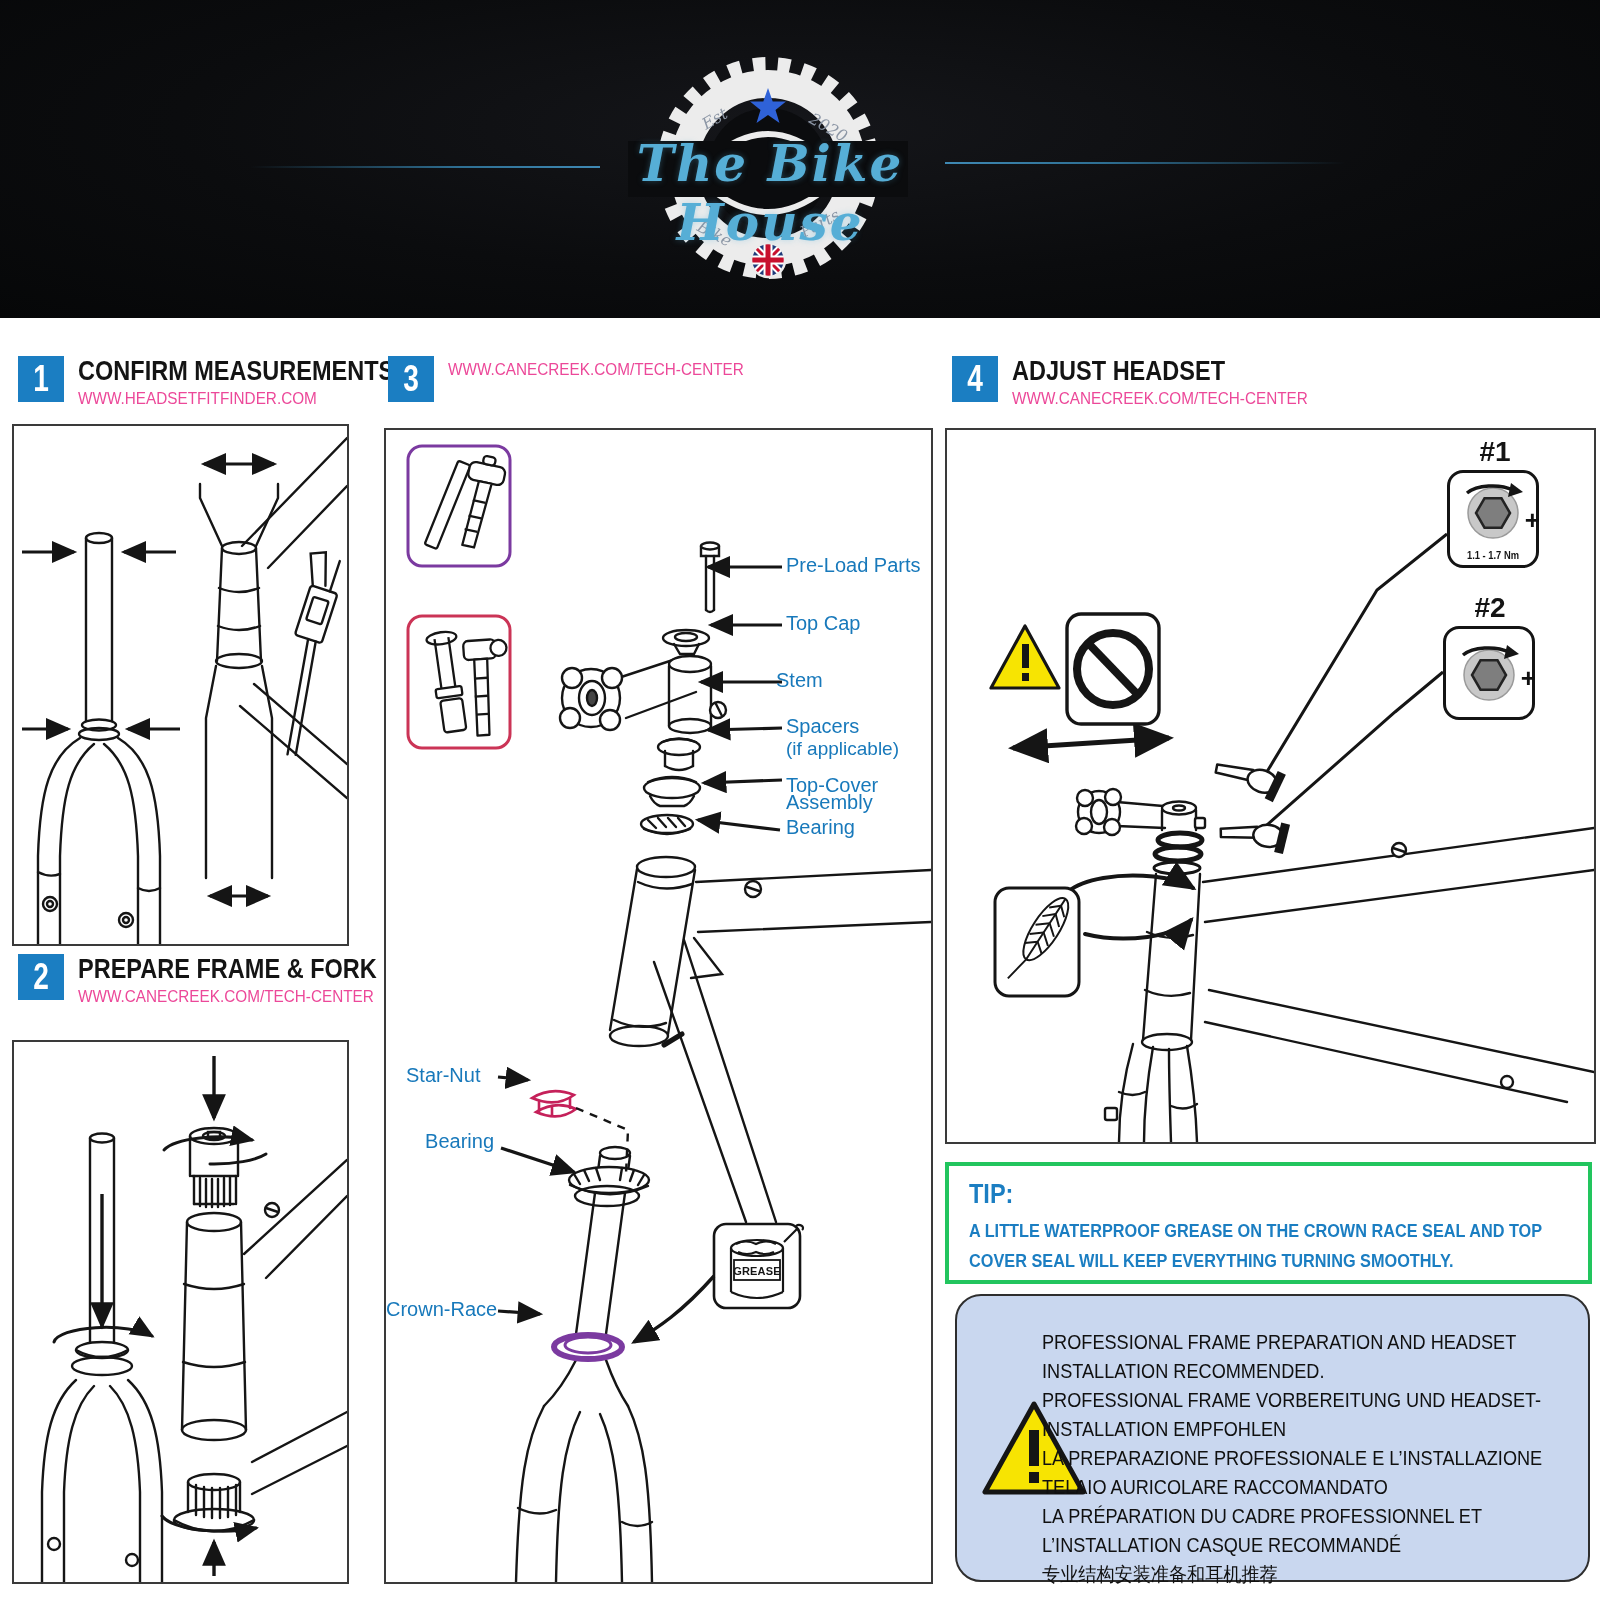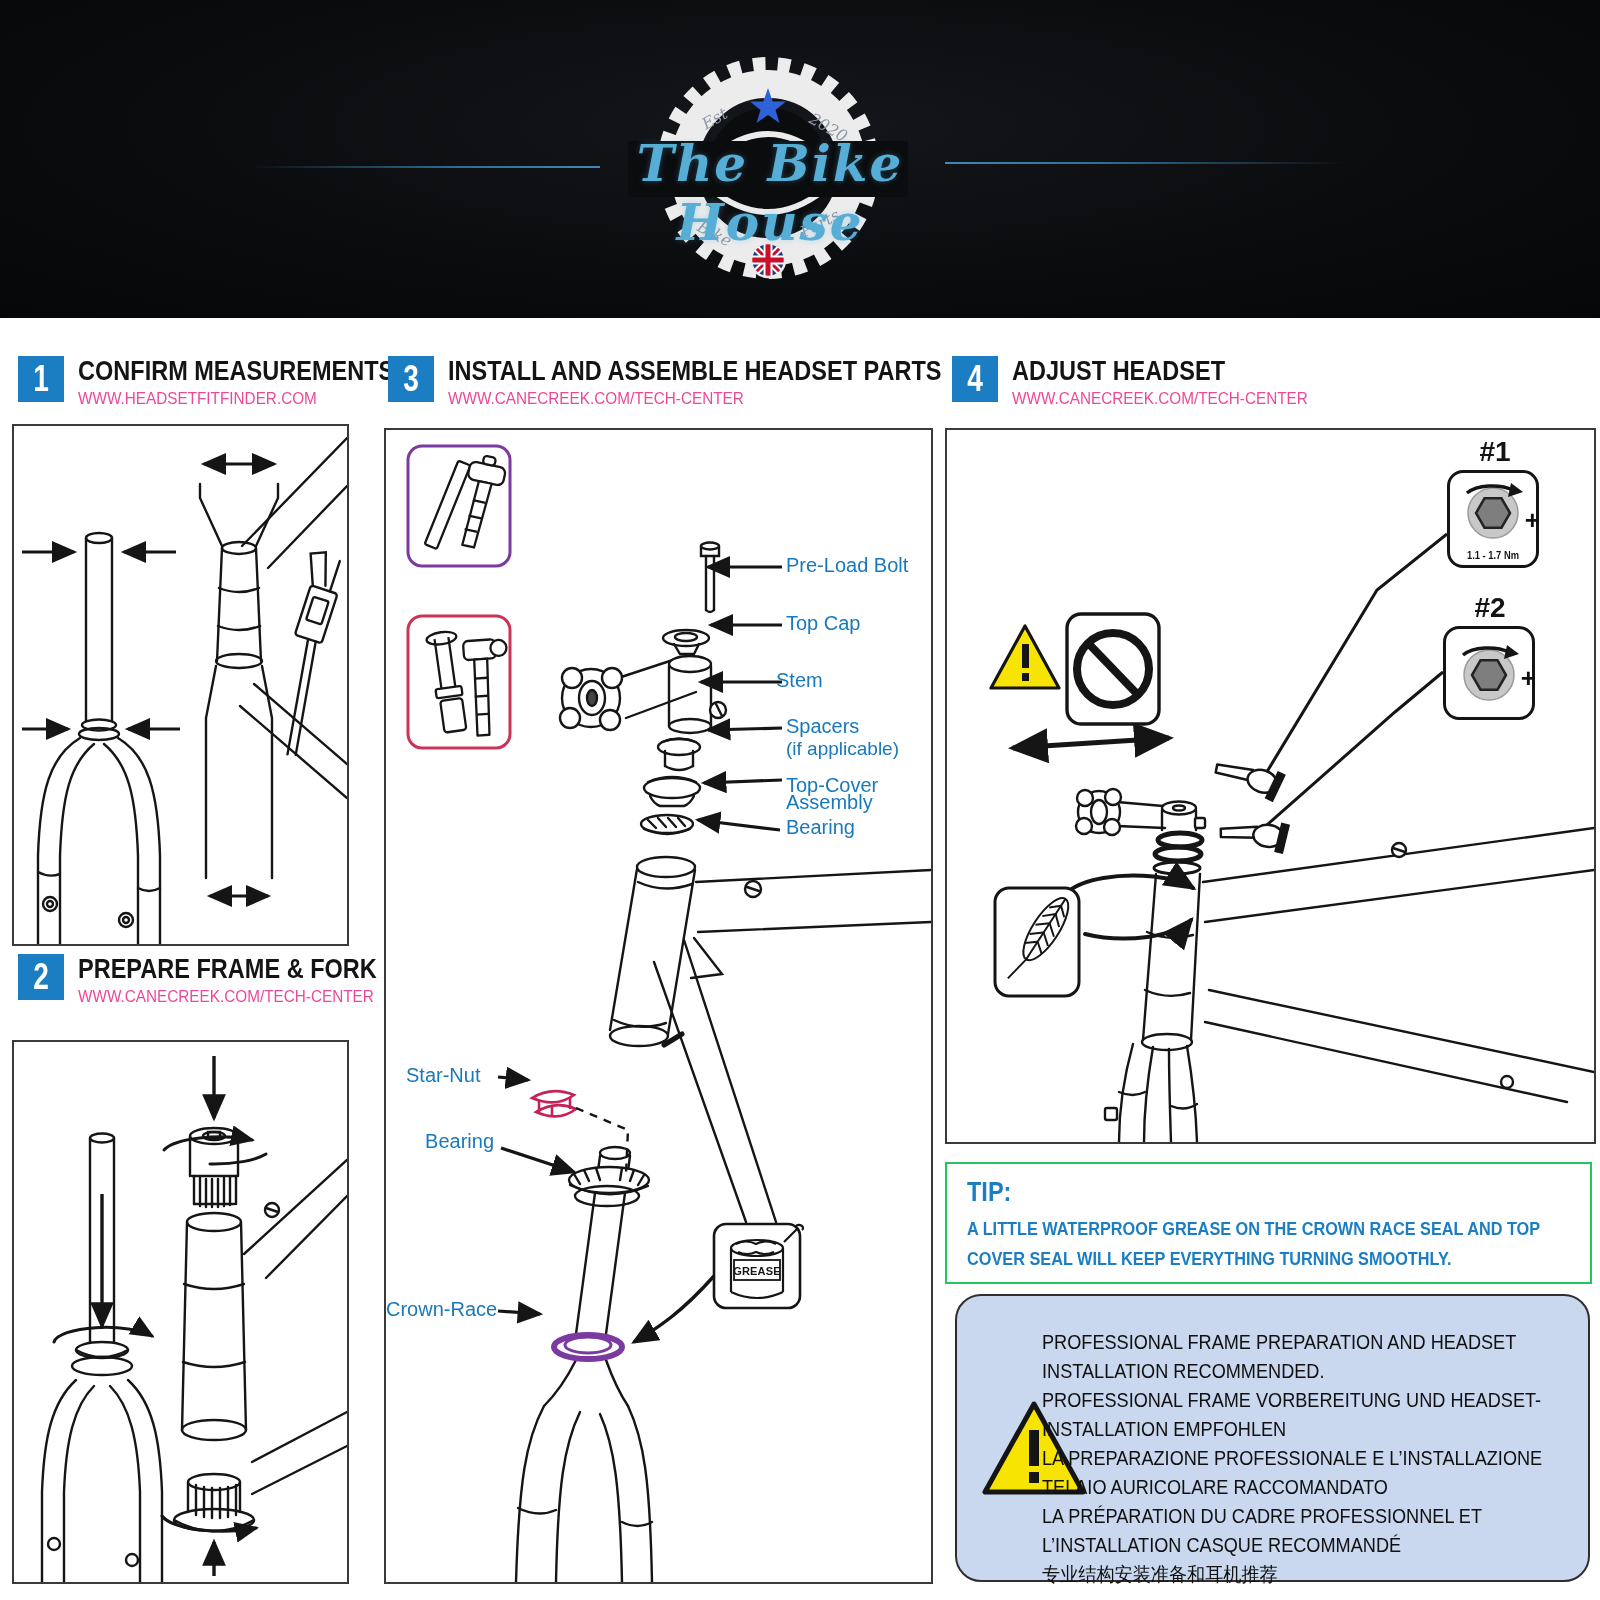--- a/index.html
+++ b/index.html
@@ -27,21 +27,21 @@
   .hurl{font-size:17px;margin-top:4px;color:#ec4899}
   .panel-box{border:2px solid #3a3a3a;background:#fff}
   
   .plabel{font-size:20px;color:#1879bb;white-space:nowrap;line-height:1.1}
   .tool-chip{border:3.5px solid #141414;border-radius:16px;background:#fff}
   .chip-label{font-weight:700;font-size:28px;text-align:center;color:#141414}
   .chip-plus{position:absolute;right:-4px;top:32px;font-size:26px;font-weight:700;color:#111}
   .chip-torque{position:absolute;left:0;right:0;bottom:4px;text-align:center;font-size:11px;
                font-weight:700;color:#141414;transform:scaleX(.85)}
   
-  .tip-box{border:2px solid #22c55e;background:#fff;padding:12px 20px;box-sizing:border-box}
+  .tip-box{border:4px solid #22c55e;background:#fff;padding:12px 20px;box-sizing:border-box}
   .tip-h{color:#1b7ec2;font-weight:700;font-size:28px}
   .tip-b{color:#1b7ec2;font-weight:700;font-size:18.5px;line-height:1.6;width:700px;
          transform:scaleX(.88);transform-origin:0 0;margin-top:6px}
   .blue-panel{background:#c9d7ef;border:2.5px solid #2e2e2e;border-radius:26px;box-sizing:border-box}
   .warn-lines{font-size:19.5px;line-height:29px;color:#101010;width:555px;
               transform:scaleX(.93);transform-origin:0 0;font-weight:400}
 </style>
 </head>
 <body>
 
@@ -88,21 +88,20 @@
     <div class="htitle"><span class="cond">CONFIRM MEASUREMENTS</span></div>
     <div class="hurl"><span class="cond2">WWW.HEADSETFITFINDER.COM</span></div>
   </div>
 </div>
 
 <div class="abs hdr" style="left:388px;top:356px">
   <div class="numchip">
       <span>3</span>
     </div>
   <div>
-    <div class="htitle"><span class="cond">INSTALL AND ASSEMBLE HEADSET PARTS</span></div>
     <div class="hurl"><span class="cond2">WWW.CANECREEK.COM/TECH-CENTER</span></div>
   </div>
 </div>
 
 <div class="abs hdr" style="left:952px;top:356px">
   <div class="numchip">
       <span>4</span>
     </div>
   <div>
     <div class="htitle"><span class="cond">ADJUST HEADSET</span></div>
@@ -364,21 +363,21 @@
       <path d="M396 252 L315 252" marker-end="url(#ah3)"></path>
       <path d="M396 298 L322 300" marker-end="url(#ah3)"></path>
       <path d="M396 350 L318 353" marker-end="url(#ah3)"></path>
       <path d="M394 400 L312 390" marker-end="url(#ah3)"></path>
       <path d="M112 647 L142 650" marker-end="url(#ah3)"></path>
       <path d="M115 718 L188 742" marker-end="url(#ah3)"></path>
       <path d="M112 881 L154 884" marker-end="url(#ah3)"></path>
     </g>
   </svg>
 
-  <div class="abs plabel" style="left:400px;top:124px">Pre-Load Bolt</div>
+  <div class="abs plabel" style="left:400px;top:124px">Pre-Load Parts</div>
   <div class="abs plabel" style="left:400px;top:182px">Top Cap</div>
   <div class="abs plabel" style="left:390px;top:239px">Stem</div>
   <div class="abs plabel" style="left:400px;top:285px">Spacers</div>
   <div class="abs plabel" style="left:400px;top:309px;font-size:19px">(if applicable)</div>
   <div class="abs plabel" style="left:400px;top:344px">Top-Cover</div>
   <div class="abs plabel" style="left:400px;top:361px">Assembly</div>
   <div class="abs plabel" style="left:400px;top:386px">Bearing</div>
   <div class="abs plabel" style="left:20px;top:634px;width:98px;text-align:left">Star-Nut</div>
   <div class="abs plabel" style="left:20px;top:700px;width:88px;text-align:right">Bearing</div>
   <div class="abs plabel" style="left:0px;top:868px;width:110px;text-align:left">Crown-Race</div>

